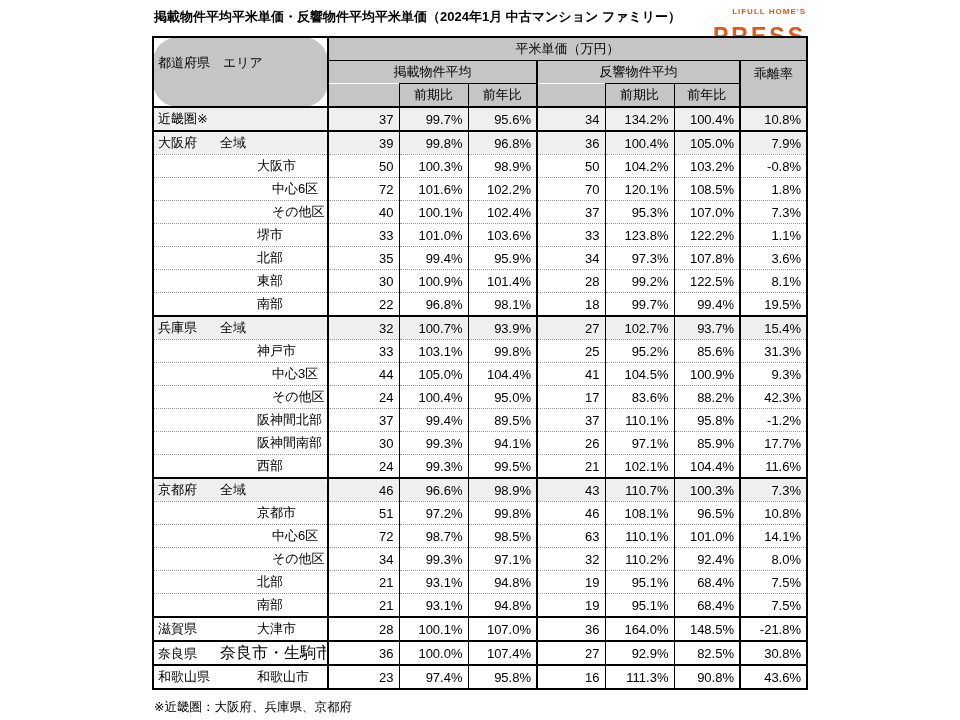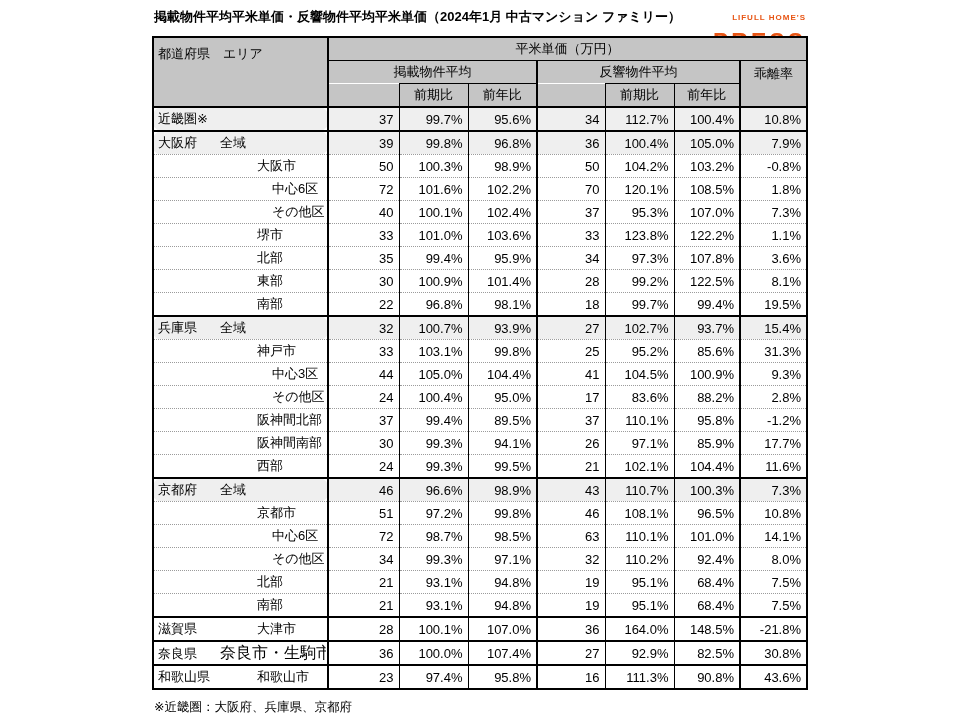--- a/index.html
+++ b/index.html
@@ -4,33 +4,33 @@
 <style>
   html,body{margin:0;padding:0;}
   body{
     width:960px;height:720px;background:#ffffff;position:relative;overflow:hidden;
     font-family:"Liberation Sans","DejaVu Sans",sans-serif;color:#000;
   }
   .title{
     position:absolute;left:154px;top:8px;font-size:13px;font-weight:bold;
     letter-spacing:0px;white-space:nowrap;
   }
-  .logo{position:absolute;right:154px;top:14px;text-align:right;line-height:1;}
+  .logo{position:absolute;right:154px;top:8px;text-align:right;line-height:1;}
   .logo-brand{display:block;font-size:8px;font-weight:bold;letter-spacing:1px;color:#e85514;}
   .logo-press{display:block;font-size:23px;font-weight:800;letter-spacing:3px;color:#e85514;margin-top:9px;}
   table{
     position:absolute;left:152px;top:36px;width:654px;
     border-collapse:collapse;table-layout:fixed;font-size:13px;
     border:2px solid #000;
   }
   th{
     background:#c5c5c5;border:1px solid #000;font-weight:normal;
     height:22px;padding:0 4px;text-align:center;overflow:hidden;white-space:nowrap;
   }
-  th.corner{text-align:left;vertical-align:top;padding-top:7px;border-right:2px solid #000;border-bottom:2px solid #000;}
+  th.corner{text-align:left;vertical-align:top;padding-top:16px;border-right:2px solid #000;border-bottom:2px solid #000;border-radius:25px;}
   th.group-label{border-bottom:none;}
   th.sub-empty{border-top:none;}
   thead tr.sub th{border-bottom:2px solid #000;}
   th.divergence{vertical-align:top;padding-top:4px;border-bottom:2px solid #000;}
   .bl2{border-left:2px solid #000 !important;}
   td{
     border-left:1px solid #000;border-right:1px solid #000;
     border-top:1px dotted #9b9b9b;border-bottom:1px dotted #9b9b9b;
     height:22px;padding:0 5px 0 0;text-align:right;overflow:hidden;white-space:nowrap;
     background:#ffffff;
@@ -86,21 +86,21 @@
       <th>前年比</th>
     </tr>
   </thead>
   <tbody>
       <tr class="shaded group-end">
         <td class="col-area"><span class="pref">近畿圏※</span></td>
         <td class="col-v1">37</td>
         <td class="col-p1">99.7%</td>
         <td class="col-y1">95.6%</td>
         <td class="col-v2 bl2">34</td>
-        <td class="col-p2">112.7%</td>
+        <td class="col-p2">134.2%</td>
         <td class="col-y2">100.4%</td>
         <td class="col-d bl2">10.8%</td>
       </tr>
       <tr class="shaded ">
         <td class="col-area"><span class="pref">大阪府</span><span class="area ind1">全域</span></td>
         <td class="col-v1">39</td>
         <td class="col-p1">99.8%</td>
         <td class="col-y1">96.8%</td>
         <td class="col-v2 bl2">36</td>
         <td class="col-p2">100.4%</td>
@@ -208,21 +208,21 @@
         <td class="col-d bl2">9.3%</td>
       </tr>
       <tr class="">
         <td class="col-area"><span class="pref"></span><span class="area ind3">その他区</span></td>
         <td class="col-v1">24</td>
         <td class="col-p1">100.4%</td>
         <td class="col-y1">95.0%</td>
         <td class="col-v2 bl2">17</td>
         <td class="col-p2">83.6%</td>
         <td class="col-y2">88.2%</td>
-        <td class="col-d bl2">2.8%</td>
+        <td class="col-d bl2">42.3%</td>
       </tr>
       <tr class="">
         <td class="col-area"><span class="pref"></span><span class="area ind2">阪神間北部</span></td>
         <td class="col-v1">37</td>
         <td class="col-p1">99.4%</td>
         <td class="col-y1">89.5%</td>
         <td class="col-v2 bl2">37</td>
         <td class="col-p2">110.1%</td>
         <td class="col-y2">95.8%</td>
         <td class="col-d bl2">-1.2%</td>

